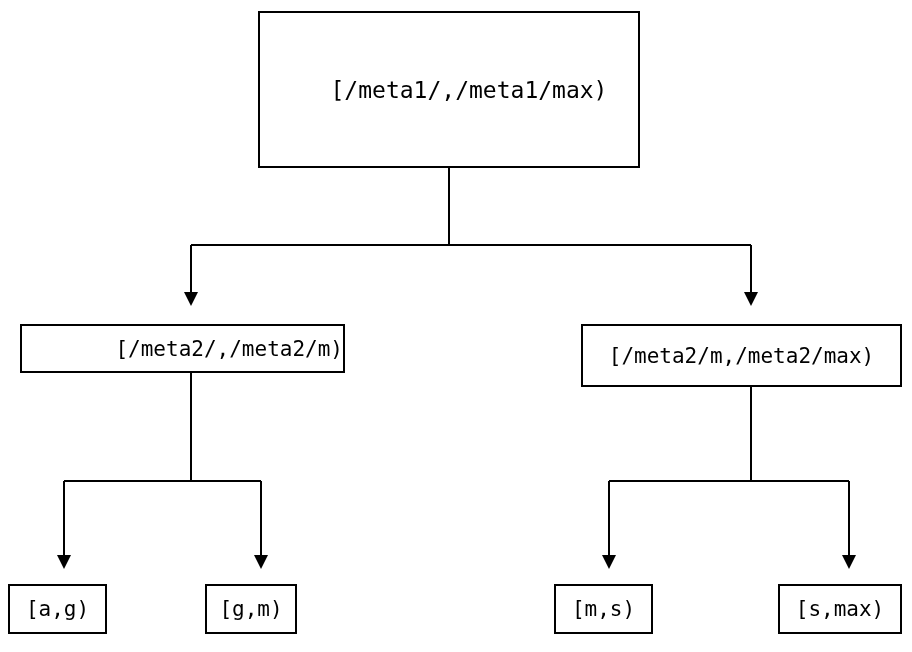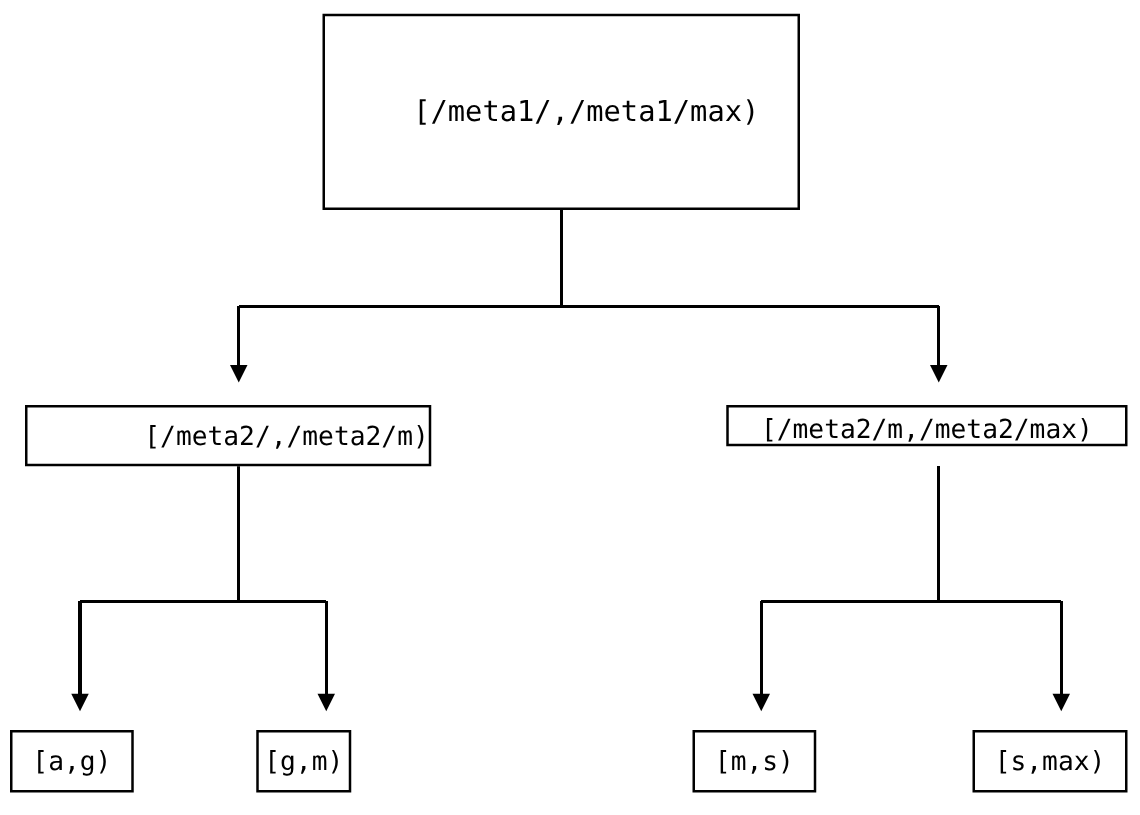--- a/index.html
+++ b/index.html
@@ -51,28 +51,27 @@
     left: 20px;
     top: 324px;
     width: 325px;
     height: 49px;
     justify-content: flex-end;
   }
   #node-right-mid {
     left: 581px;
     top: 324px;
     width: 321px;
-    height: 33px;
-    align-items: flex-end;
+    height: 63px;
   }
   #node-left-mid .node-label,
   #node-right-mid .node-label { font-size: 21px; }
 
   #leaf-0 { left: 8px;   top: 584px; width: 99px;  height: 50px; }
-  #leaf-1 { left: 205px; top: 584px; width: 76px;  height: 50px; }
+  #leaf-1 { left: 205px; top: 584px; width: 92px;  height: 50px; }
   #leaf-2 { left: 554px; top: 584px; width: 99px;  height: 50px; }
   #leaf-3 { left: 778px; top: 584px; width: 124px; height: 50px; }
   .leaf .node-label { font-size: 21px; }
 </style>
 </head>
 <body>
 
 <div id="canvas">
 
   <svg id="tree-svg" viewBox="0 0 912 652" xmlns="http://www.w3.org/2000/svg">

